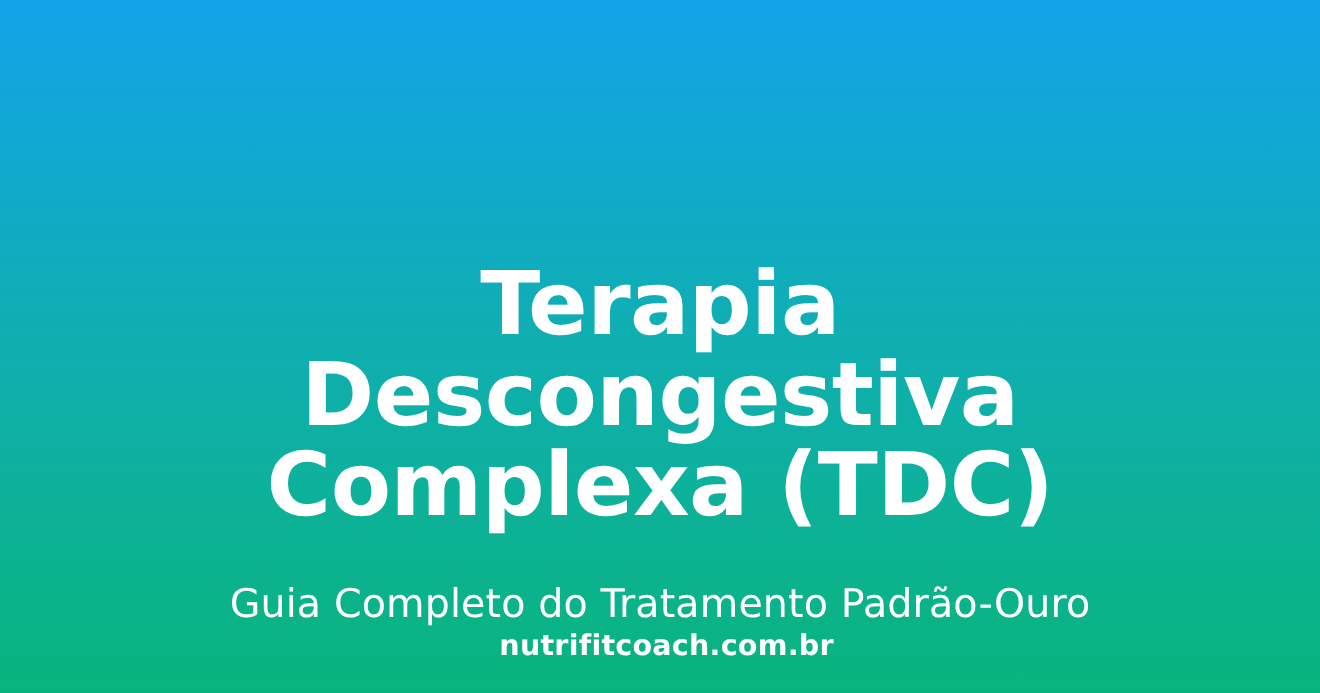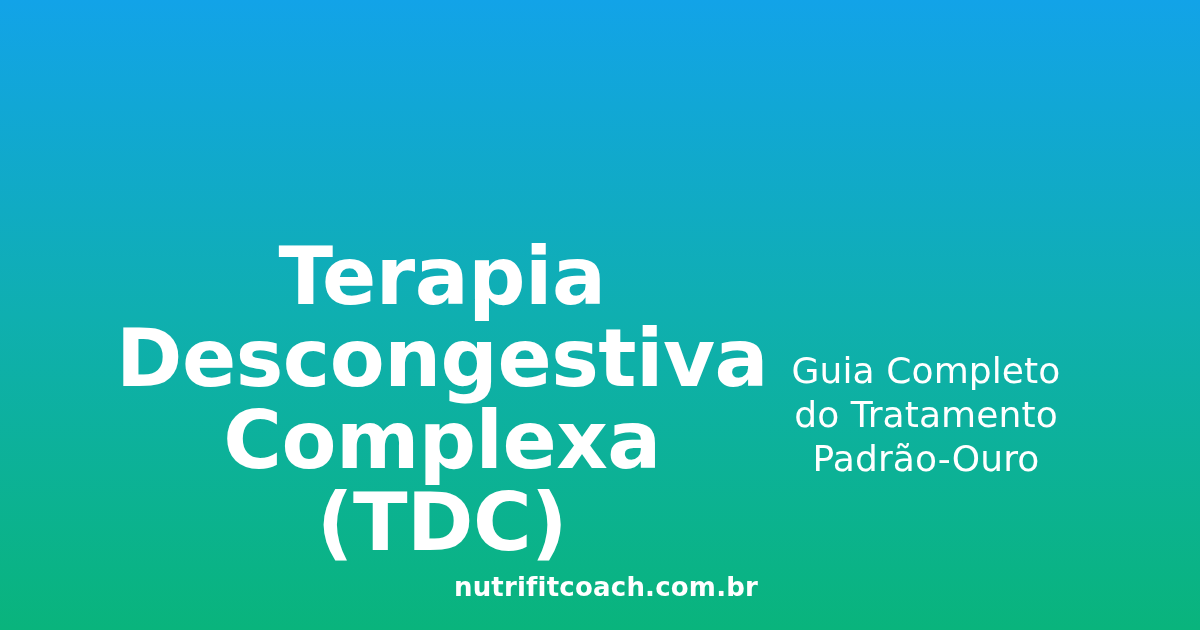--- a/index.html
+++ b/index.html
@@ -29,39 +29,40 @@
     overflow: hidden;
   }
 
   
   .card-content {
     position: absolute;
     left: 0;
     right: 0;
     top: 236px;
     display: flex;
+    flex-direction: column;
     align-items: center;
-    padding: 0 116px;
+    padding: 0 46px;
     box-sizing: border-box;
   }
 
   .card-title {
     margin: 0;
     width: 840px;
     font-size: 80px;
     line-height: 82px;
     font-weight: 700;
     color: #ffffff;
     text-align: center;
     letter-spacing: -0.5px;
     word-wrap: break-word;
   }
 
   .card-subtitle {
-    margin: 0;
+    margin: 16px;
     padding-top: 30px;
     width: 860px;
     font-size: 36px;
     line-height: 44px;
     font-weight: 400;
     color: #ffffff;
     text-align: center;
     letter-spacing: 0.1px;
   }
 

